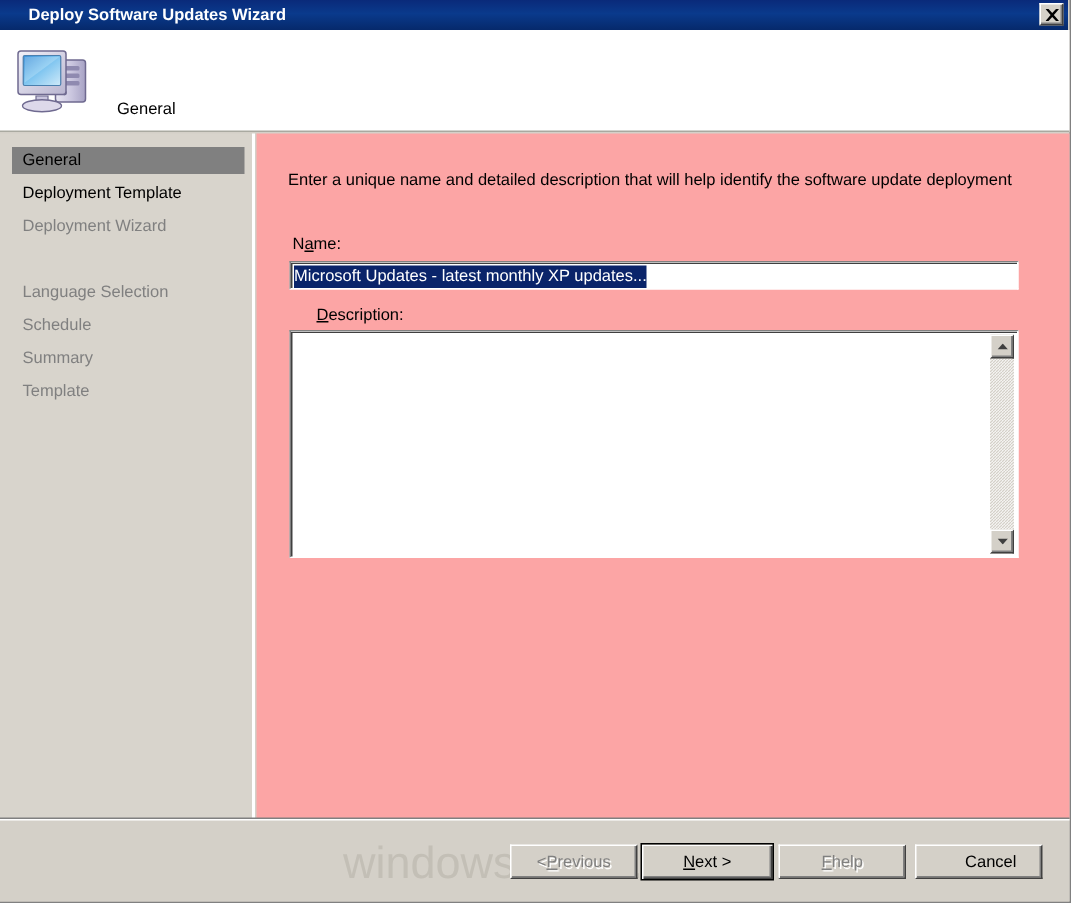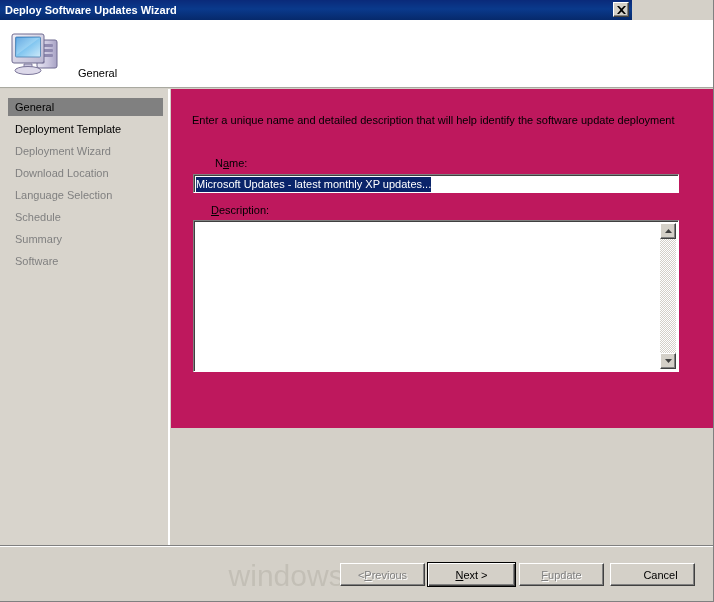--- a/index.html
+++ b/index.html
@@ -24,28 +24,28 @@
     background: #d4d0c8;
     border: 1px solid #808080;
     border-top: none;
     border-left: none;
   }
 
   
   .titlebar {
     position: absolute;
     left: 0; top: 0;
-    width: 632px;
+    width: 712px;
     height: 20px;
     background: linear-gradient(to bottom, #0a2a7a 0%, #0a3a8c 45%, #06296b 100%);
     background-color: #0a246a;
     display: flex;
     align-items: center;
     box-sizing: border-box;
-    padding-left: 5px;
+    padding-left: 19px;
   }
   .titlebar-text {
     color: #ffffff;
     font-size: 11px;
     font-weight: bold;
     font-family: "Liberation Sans", sans-serif;
     letter-spacing: 0px;
     line-height: 20px;
     white-space: nowrap;
   }
@@ -142,37 +142,37 @@
   .nav-item.next-step {
     color: #000000;
   }
 
   
   .panel {
     position: absolute;
     left: 171px;
     top: 89px;
     width: 543px;
-    height: 339px;
-    background: #be185d;
+    height: 457px;
+    background: #fca5a5;
   }
   .intro-text {
     position: absolute;
     left: 21px;
     top: 25px;
     font-size: 11px;
     color: #000000;
     white-space: nowrap;
   }
   .field-label {
     position: absolute;
     font-size: 11px;
     color: #000000;
   }
-  .label-name { left: 32px; top: 68px; padding-left: 12px; }
+  .label-name { left: 12px; top: 68px; padding-left: 12px; }
   .label-desc { left: 24px; top: 115px; margin-left: 16px; }
   .ul { text-decoration: underline; }
 
   
   .text-input {
     position: absolute;
     left: 22px;
     top: 85px;
     width: 486px;
     height: 19px;
@@ -383,25 +383,24 @@
         <path d="M6.5 10 L29.5 10 L6.5 27 Z" fill="#ffffff" opacity="0.22"></path>
       </svg>
     </div>
     <div class="header-title">General</div>
   </div>
 
   <div class="sidebar">
     <div class="nav-item current" style="top:9px">General</div>
     <div class="nav-item next-step" style="top:31px">Deployment Template</div>
     <div class="nav-item" style="top:53px">Deployment Wizard</div>
-    <div class="nav-item" style="top:75px">Download Location</div>
     <div class="nav-item" style="top:119px">Schedule</div>
     <div class="nav-item" style="top:97px">Language Selection</div>
     <div class="nav-item" style="top:141px">Summary</div>
-    <div class="nav-item" style="top:163px">Software</div>
+    <div class="nav-item" style="top:163px">Template</div>
   </div>
   <div class="sidebar-divider"></div>
   <div class="sidebar-divider2"></div>
 
   <div class="panel">
 
     <div class="intro-text">Enter a unique name and detailed description that will help identify the software update deployment</div>
 
     <div class="field-label label-name"><span>N</span><span class="ul">a</span><span>me:</span></div>
 
@@ -443,21 +442,21 @@
         <span>revious</span>
       </div>
 
     <div class="btn default btn-next">
         <span class="ul">N</span>
         <span>ext &gt;</span>
       </div>
 
     <div class="btn disabled btn-finish">
         <span class="ul">F</span>
-        <span>update</span>
+        <span>help</span>
       </div>
 
     <div class="btn btn-cancel">
         <span>Cancel</span>
       </div>
 
   </div>
 
 </div>
 

